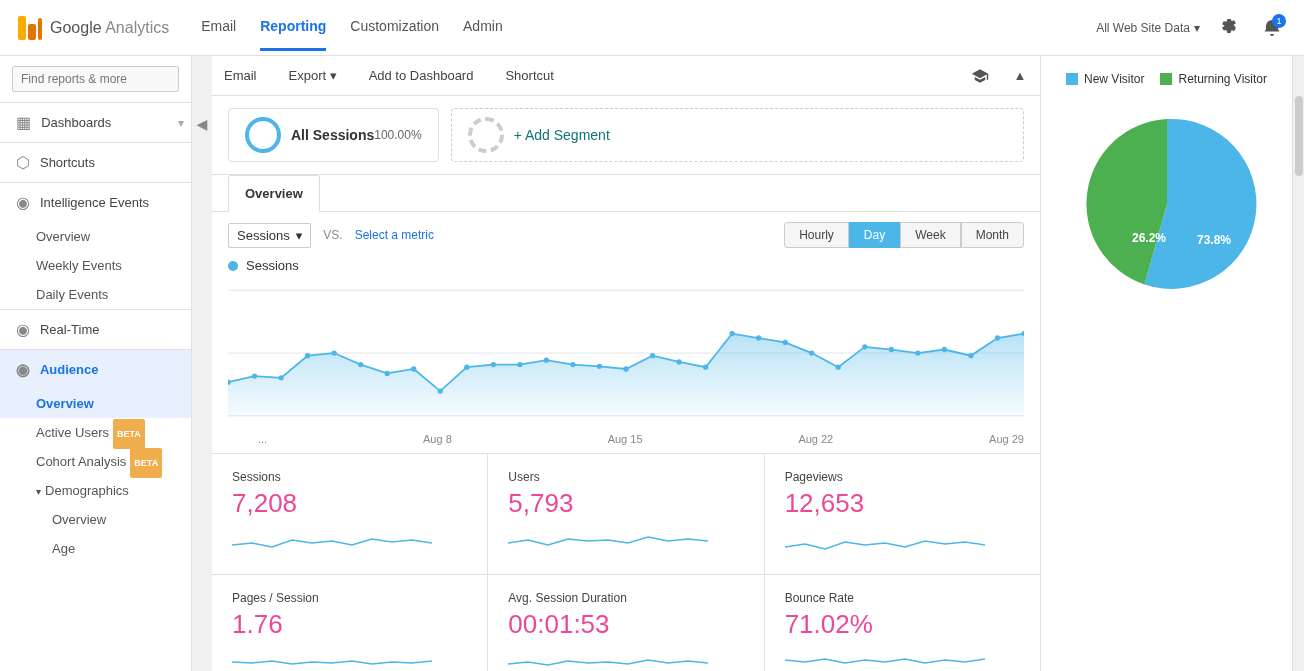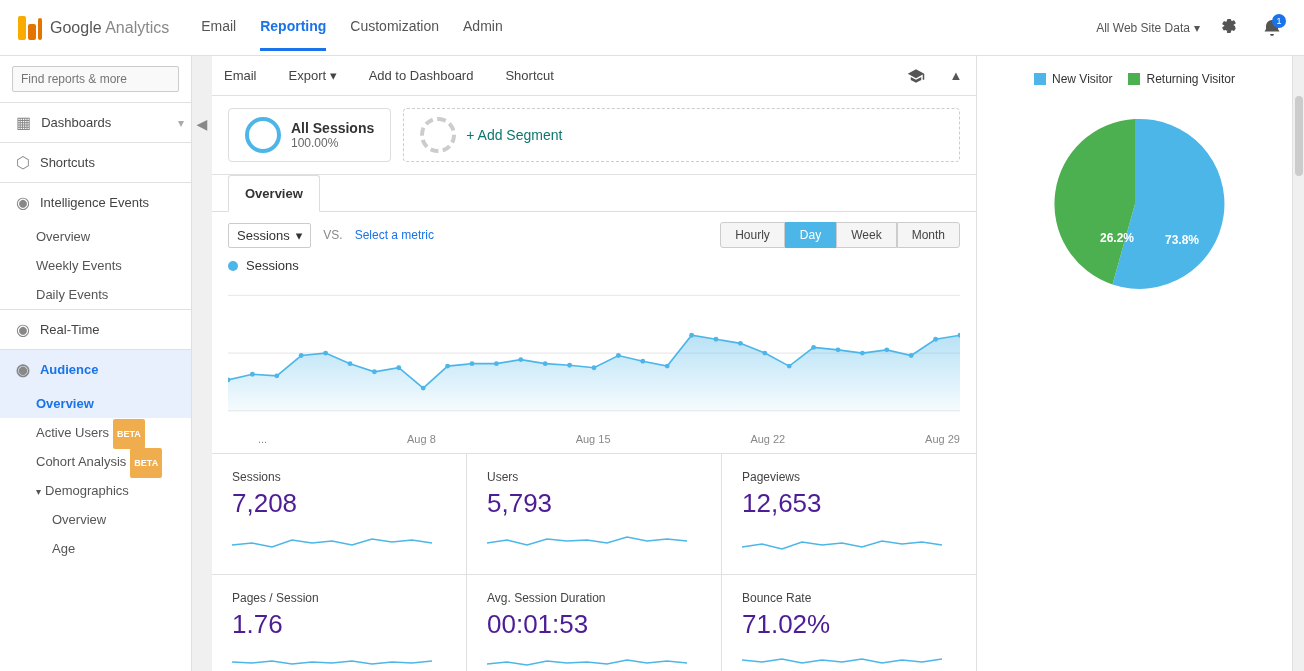--- a/index.html
+++ b/index.html
@@ -217,21 +217,21 @@
       width: 36px;
       height: 36px;
       border-radius: 50%;
       border: 4px solid #4db6e8;
       background: #fff;
     }
     .segment-circle.empty {
       border-color: #ccc;
       border-style: dashed;
     }
-    .segment-info { display: flex; flex-direction: column; }
+    .segment-info { display: flex; flex-direction: row; align-items: center; }
     .segment-name { font-size: 14px; color: #333; font-weight: bold; }
     .segment-pct { font-size: 12px; color: #666; }
     .segment-add { font-size: 14px; color: #0f766e; }
     .segment-add-pill {
       display: flex;
       align-items: center;
       gap: 10px;
       border: 1px dashed #ccc;
       border-radius: 4px;
       padding: 8px 16px;
@@ -345,42 +345,42 @@
       grid-template-columns: repeat(3, 1fr);
       gap: 1px;
       background: #e0e0e0;
       border-top: 1px solid #e0e0e0;
     }
     .stat-card {
       background: #fff;
       padding: 16px 20px;
     }
     .stat-label { font-size: 12px; color: #444; margin-bottom: 4px; }
-    .stat-value { font-size: 26px; color: #4c1d95; font-weight: 300; margin-bottom: 6px; }
+    .stat-value { font-size: 26px; color: #ec4899; font-weight: 300; margin-bottom: 6px; }
     .stat-sparkline { height: 30px; }
 
     
     .pie-section {
       background: #fff;
       padding: 16px;
       display: flex;
       flex-direction: column;
       align-items: center;
     }
     .pie-legend {
       display: flex;
       gap: 16px;
       margin-bottom: 8px;
       font-size: 12px;
     }
     .pie-legend-item { display: flex; align-items: center; gap: 6px; }
     .pie-legend-dot { width: 12px; height: 12px; }
 
     .right-panel {
-      width: 316px;
+      width: 252px;
       flex-shrink: 0;
       background: #fff;
       border-left: 1px solid #e0e0e0;
     }
 
     .scrollbar-track {
       width: 12px;
       background: #f0f0f0;
       flex-shrink: 0;
       border-left: 1px solid #e0e0e0;

